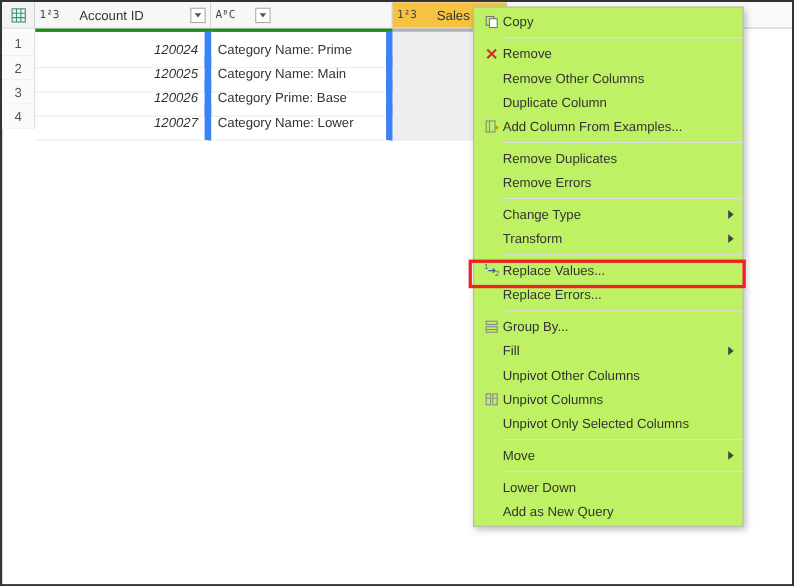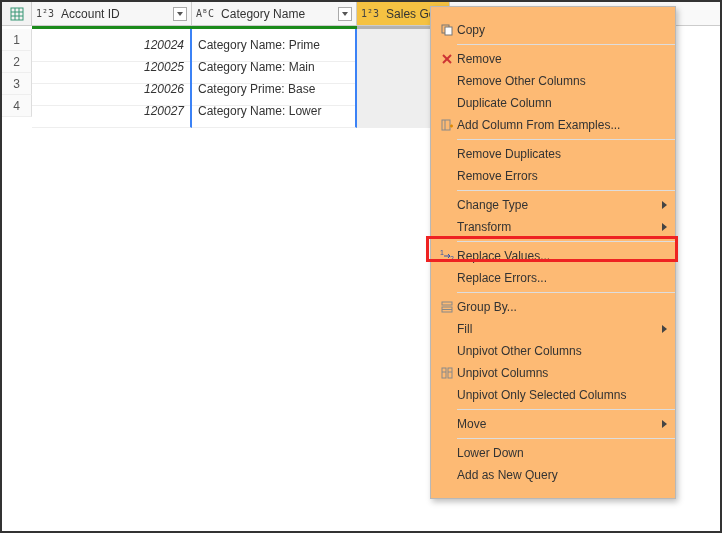--- a/index.html
+++ b/index.html
@@ -31,21 +31,21 @@
     background: #f3f3f3;
     display: flex;
     align-items: center;
     justify-content: center;
   }
   .col-header {
     border-right: 1px solid #ccc;
     display: flex;
     align-items: center;
     padding: 0 4px;
-    gap: 7px;
+    gap: 18px;
     background: #f7f7f7;
     position: relative;
   }
   .col-header.selected {
     background: #f5c242;
   }
   .col-header .type-icon {
     flex: 0 0 auto;
     font-size: 10px;
     color: #444;
@@ -95,39 +95,39 @@
     flex: 0 0 30px;
     border-right: 1px solid #ddd;
     border-bottom: 1px solid #eee;
     display: flex;
     align-items: center;
     justify-content: center;
     color: #555;
     background: #fafafa;
   }
   .cell {
-    border-right: 2px solid #3b82f6;
+    border-right: 6px solid #3b82f6;
     border-bottom: 1px solid #eee;
     display: flex;
     align-items: center;
     padding: 16px 6px;
   }
   .cell.num { justify-content: flex-end; font-style: italic; }
   .cell.col3c { background: #eeeeee; font-style: italic; color: #888; }
 
   
   .context-menu {
     position: absolute;
     left: 428px;
     top: 4px;
     width: 246px;
-    background: #fdba74;
+    background: #bef264;
     border: 1px solid #b8b8b8;
     box-shadow: 2px 3px 6px rgba(0,0,0,.25);
-    padding: 12px 0;
+    padding: 2px 0;
   }
   .context-menu .item {
     display: flex;
     align-items: center;
     height: 22px;
     padding: 0 8px 0 6px;
     white-space: nowrap;
     position: relative;
   }
   .context-menu .icon {
@@ -184,21 +184,20 @@
         <line x1="9" y1="1" x2="9" y2="13" stroke="#379674"></line>
       </svg>
     </div>
     <div class="col-header col1">
       <span class="type-icon">1²3</span>
       <span class="hname">Account ID</span>
       <span class="drop"></span>
     </div>
     <div class="col-header col2">
       <span class="type-icon">AᴮC</span>
-      <span class="hname">Category Name</span>
       <span class="drop"></span>
     </div>
     <div class="col-header col3 selected">
       <span class="type-icon">1²3</span>
       <span class="hname">Sales Goal</span>
     </div>
   </div>
 
   <div class="quality-bar">
     <div class="qb-row"></div>

